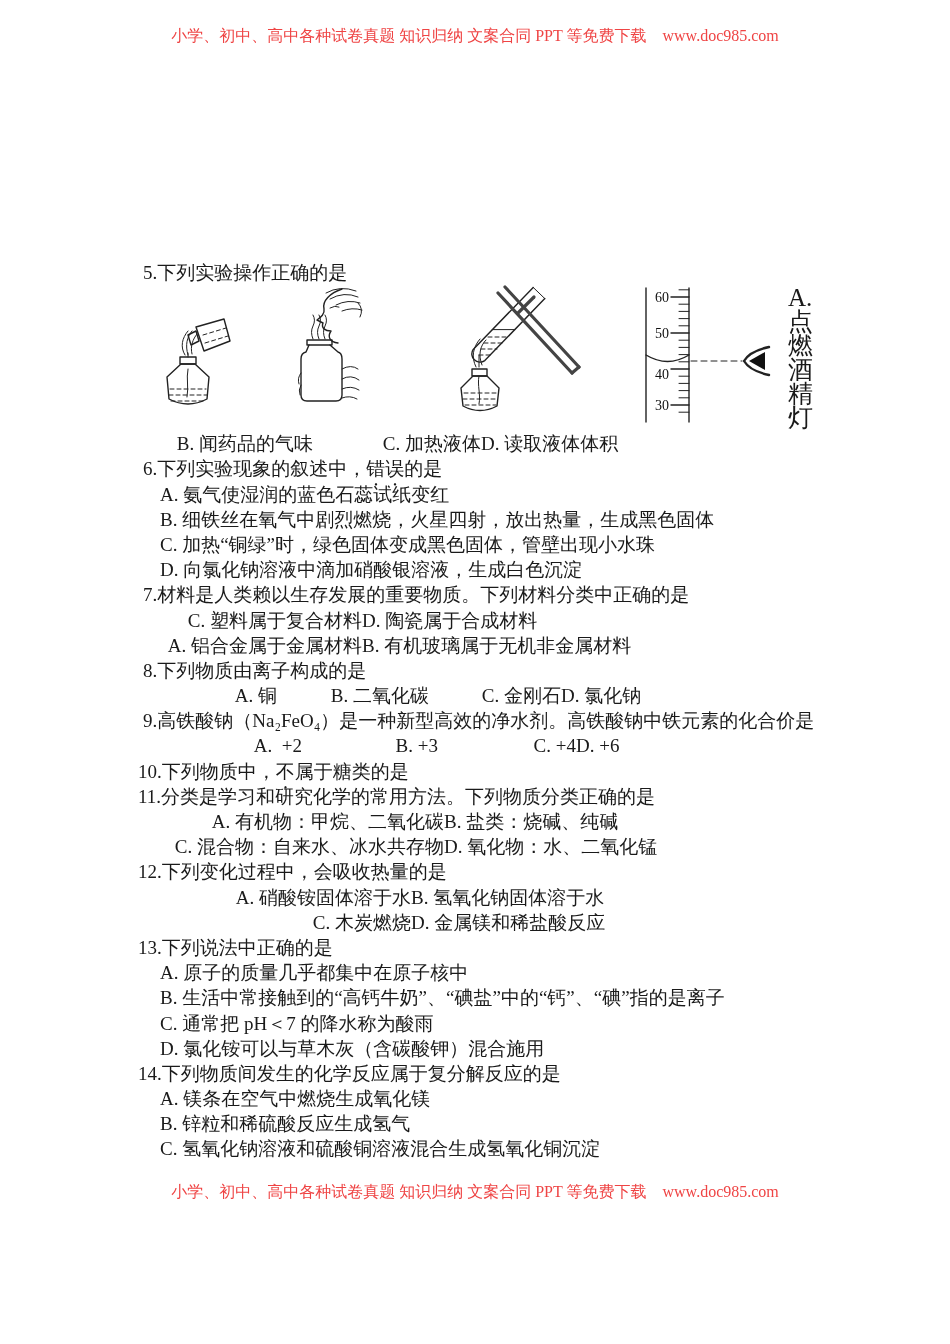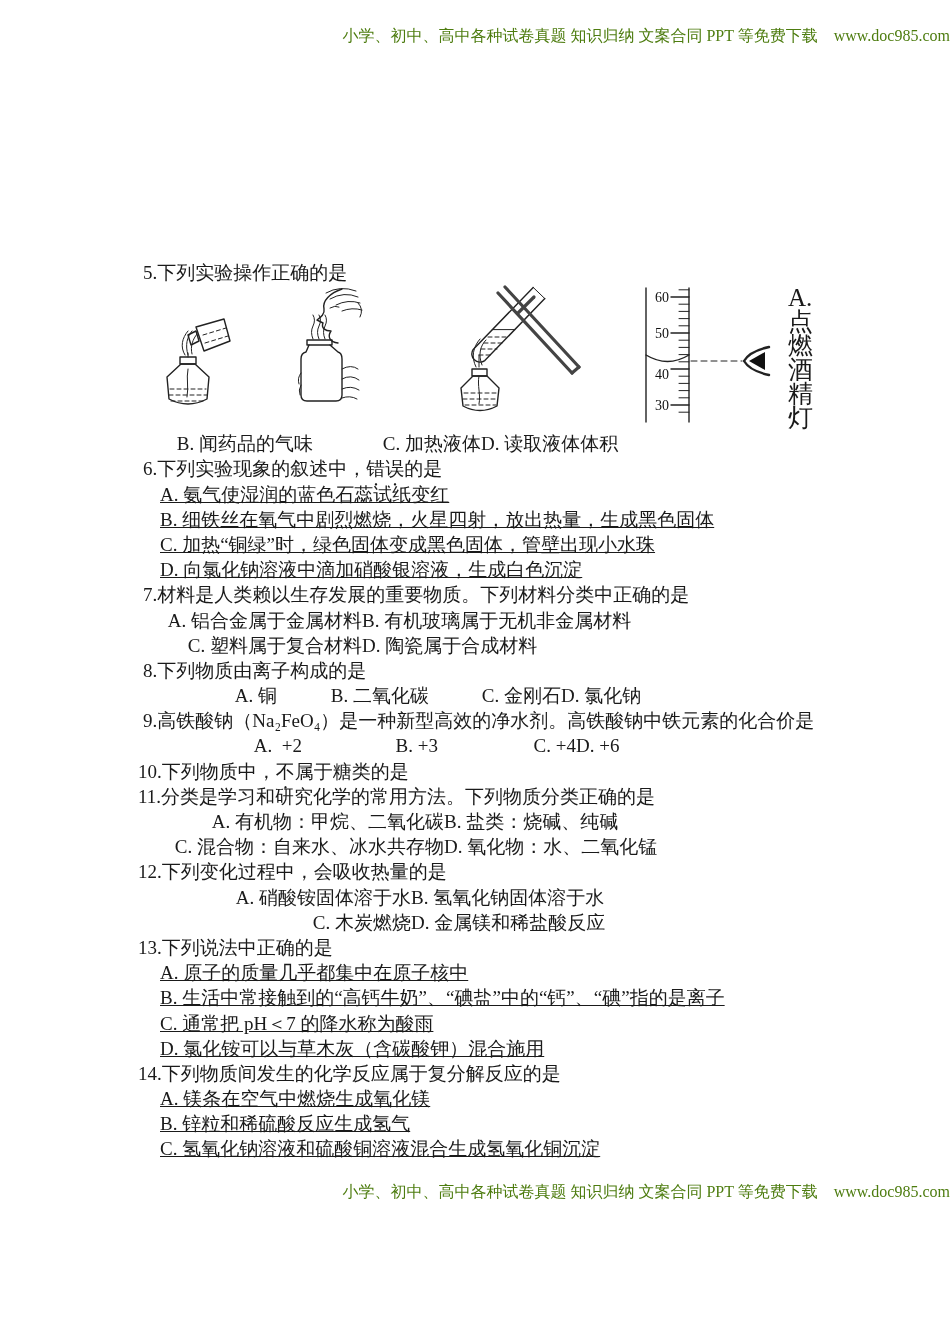--- a/index.html
+++ b/index.html
@@ -2,31 +2,31 @@
 <html><head>
 <meta charset="utf-8">
 <style>
   html,body { margin:0; padding:0; background:#ffffff; }
   .page {
     position:relative; width:950px; height:1344px; background:#ffffff;
     font-family:"Liberation Serif","DejaVu Serif",serif; color:#1a1a1a;
     overflow:hidden;
   }
   .pnote {
-    position:absolute; left:0; width:100%; text-align:right;
-    font-size:16px; color:#4d7c0f; white-space:nowrap;
+    position:absolute; left:0; width:100%; text-align:center;
+    font-size:16px; color:#ef4444; white-space:nowrap;
   }
   .pnote.top { top:26px; }
   .pnote.bottom { top:1182px; }
   .content {
     position:absolute; left:143px; top:260px; width:700px;
     font-size:19px; line-height:25.2px;
   }
   .line { height:25.2px; white-space:nowrap; }
-  .opt { padding-left:17px;text-decoration:underline; }
+  .opt { padding-left:17px; }
   .oc { display:inline-block;text-align:right; }
   .qno2 { display:inline-block; margin-left:-5px; }
   .emph {
     -webkit-text-emphasis:filled dot; -webkit-text-emphasis-position:under left;
     text-emphasis:filled dot; text-emphasis-position:under left;
   }
   .figrow { position:relative; height:146px; }
   .fig { position:absolute; }
   .fig path, .fig line, .fig rect, .fig circle {
     fill:none; stroke:#222; stroke-width:1.4; stroke-linecap:round; stroke-linejoin:round;
@@ -148,22 +148,22 @@
 
     <div class="line"><span class="oc" style="width:170px">B. 闻药品的气味</span><span class="oc" style="width:168px">C. 加热液体</span><span class="oc">D. 读取液体体积</span></div>
 
     <div class="line"><span>6.</span><span>下列实验现象的叙述中，</span><span class="emph">错误</span><span>的是</span></div>
     <div class="line opt">A. 氨气使湿润的蓝色石蕊试纸变红</div>
     <div class="line opt">B. 细铁丝在氧气中剧烈燃烧，火星四射，放出热量，生成黑色固体</div>
     <div class="line opt">C. 加热“铜绿”时，绿色固体变成黑色固体，管壁出现小水珠</div>
     <div class="line opt">D. 向氯化钠溶液中滴加硝酸银溶液，生成白色沉淀</div>
 
     <div class="line"><span>7.</span><span>材料是人类赖以生存发展的重要物质。下列材料分类中正确的是</span></div>
+    <div class="line opt"><span class="oc" style="width:202px">C. 塑料属于复合材料</span><span class="oc">D. 陶瓷属于合成材料</span></div>
     <div class="line opt"><span class="oc" style="width:202px">A. 铝合金属于金属材料</span><span class="oc">B. 有机玻璃属于无机非金属材料</span></div>
-    <div class="line opt"><span class="oc" style="width:202px">C. 塑料属于复合材料</span><span class="oc">D. 陶瓷属于合成材料</span></div>
 
     <div class="line"><span>8.</span><span>下列物质由离子构成的是</span></div>
     <div class="line opt"><span class="oc" style="width:117px">A. 铜</span><span class="oc" style="width:152px">B. 二氧化碳</span><span class="oc" style="width:132px">C. 金刚石</span><span class="oc">D. 氯化钠</span></div>
 
     <div class="line"><span>9.</span><span>高铁酸钠（Na₂FeO₄）是一种新型高效的净水剂。高铁酸钠中铁元素的化合价是</span></div>
     <div class="line" style="padding-left:20px"><span class="oc" style="width:139px">A.&nbsp;&nbsp;+2</span><span class="oc" style="width:136px">B. +3</span><span class="oc" style="width:138px">C. +4</span><span class="oc">D. +6</span></div>
 
     <div class="line"><span class="qno2">10.</span><span>下列物质中，</span><span class="emph">不</span><span>属于糖类的是</span></div>
 
     <div class="line"><span class="qno2">11.</span><span>分类是学习和研究化学的常用方法。下列物质分类正确的是</span></div>

